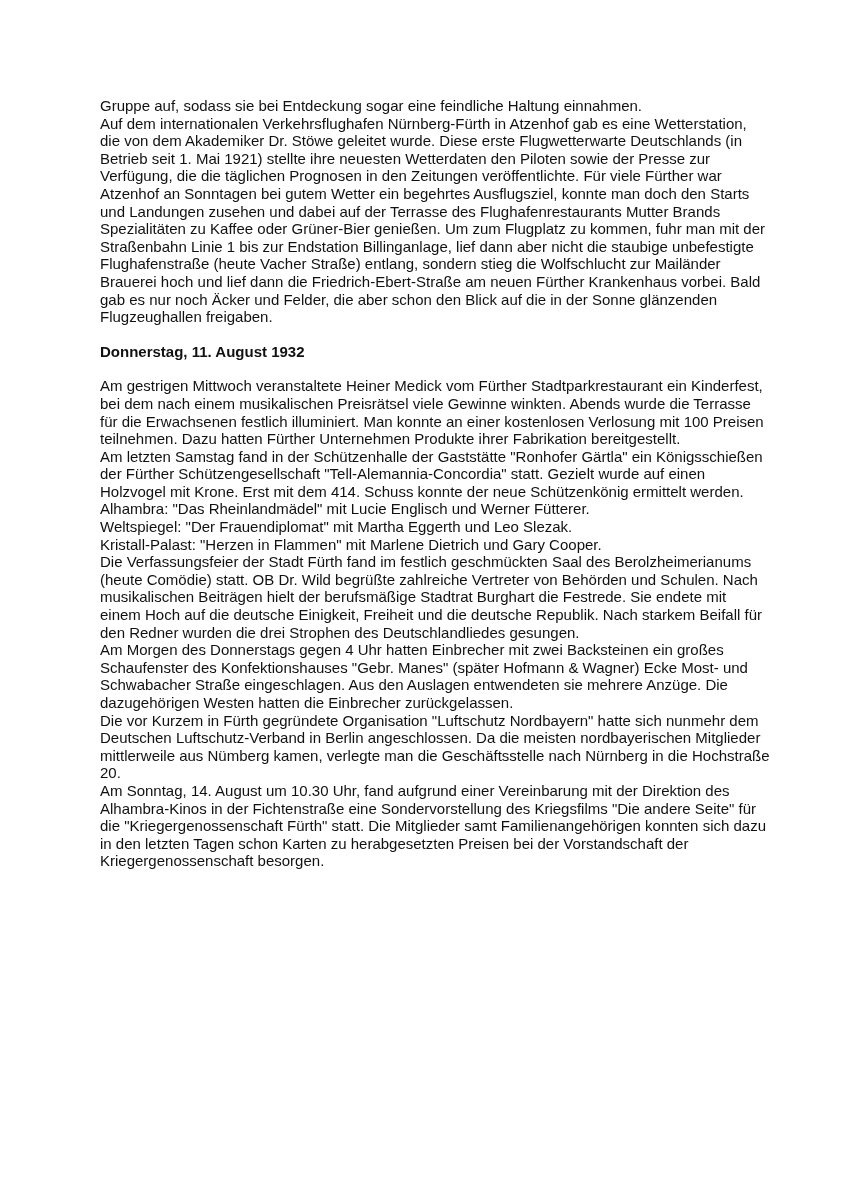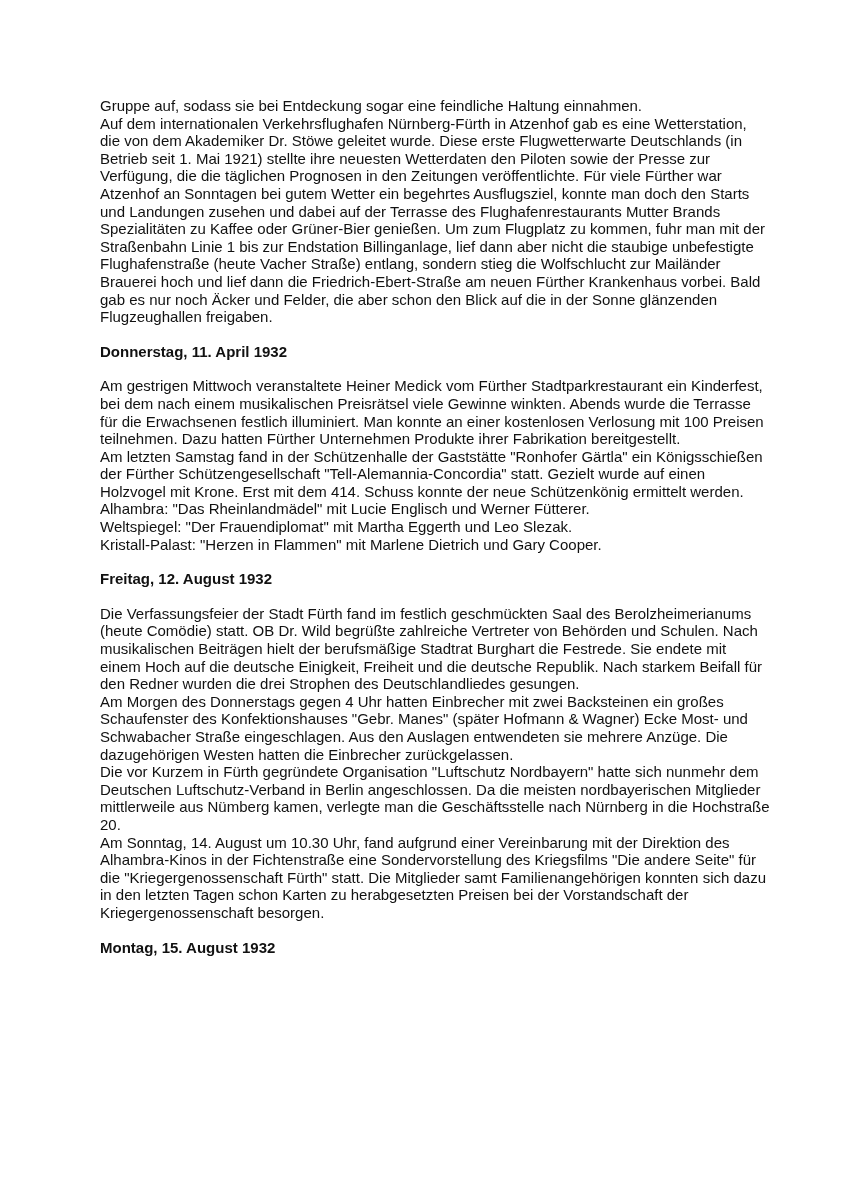--- a/index.html
+++ b/index.html
@@ -30,31 +30,29 @@
     line-height: 17.6px;
   }
 </style>
 </head>
 <body>
 
 <div class="page">
   <p class="para">Gruppe auf, sodass sie bei Entdeckung sogar eine feindliche Haltung einnahmen.
 Auf dem internationalen Verkehrsflughafen Nürnberg-Fürth in Atzenhof gab es eine Wetterstation, die von dem Akademiker Dr. Stöwe geleitet wurde. Diese erste Flugwetterwarte Deutschlands (in Betrieb seit 1. Mai 1921) stellte ihre neuesten Wetterdaten den Piloten sowie der Presse zur Verfügung, die die täglichen Prognosen in den Zeitungen veröffentlichte. Für viele Fürther war Atzenhof an Sonntagen bei gutem Wetter ein begehrtes Ausflugsziel, konnte man doch den Starts und Landungen zusehen und dabei auf der Terrasse des Flughafenrestaurants Mutter Brands Spezialitäten zu Kaffee oder Grüner-Bier genießen. Um zum Flugplatz zu kommen, fuhr man mit der Straßenbahn Linie 1 bis zur Endstation Billinganlage, lief dann aber nicht die staubige unbefestigte Flughafenstraße (heute Vacher Straße) entlang, sondern stieg die Wolfschlucht zur Mailänder Brauerei hoch und lief dann die Friedrich-Ebert-Straße am neuen Fürther Krankenhaus vorbei. Bald gab es nur noch Äcker und Felder, die aber schon den Blick auf die in der Sonne glänzenden Flugzeughallen freigaben.</p>
 
-  <h2 class="heading">Donnerstag, 11. April 1932</h2>
+  <h2 class="heading">Donnerstag, 11. August 1932</h2>
 
   <p class="para">Am gestrigen Mittwoch veranstaltete Heiner Medick vom Fürther Stadtparkrestaurant ein Kinderfest, bei dem nach einem musikalischen Preisrätsel viele Gewinne winkten. Abends wurde die Terrasse für die Erwachsenen festlich illuminiert. Man konnte an einer kostenlosen Verlosung mit 100 Preisen teilnehmen. Dazu hatten Fürther Unternehmen Produkte ihrer Fabrikation bereitgestellt.
 Am letzten Samstag fand in der Schützenhalle der Gaststätte "Ronhofer Gärtla" ein Königsschießen der Fürther Schützengesellschaft "Tell-Alemannia-Concordia" statt. Gezielt wurde auf einen Holzvogel mit Krone. Erst mit dem 414. Schuss konnte der neue Schützenkönig ermittelt werden.
 Alhambra: "Das Rheinlandmädel" mit Lucie Englisch und Werner Fütterer.
 Weltspiegel: "Der Frauendiplomat" mit Martha Eggerth und Leo Slezak.
 Kristall-Palast: "Herzen in Flammen" mit Marlene Dietrich und Gary Cooper.</p>
 
-  <h2 class="heading">Freitag, 12. August 1932</h2>
 
   <p class="para">Die Verfassungsfeier der Stadt Fürth fand im festlich geschmückten Saal des Berolzheimerianums (heute Comödie) statt. OB Dr. Wild begrüßte zahlreiche Vertreter von Behörden und Schulen. Nach musikalischen Beiträgen hielt der berufsmäßige Stadtrat Burghart die Festrede. Sie endete mit einem Hoch auf die deutsche Einigkeit, Freiheit und die deutsche Republik. Nach starkem Beifall für den Redner wurden die drei Strophen des Deutschlandliedes gesungen.</p>
 
 
   <p class="para">Am Morgen des Donnerstags gegen 4 Uhr hatten Einbrecher mit zwei Backsteinen ein großes Schaufenster des Konfektionshauses "Gebr. Manes" (später Hofmann &amp; Wagner) Ecke Most- und Schwabacher Straße eingeschlagen. Aus den Auslagen entwendeten sie mehrere Anzüge. Die dazugehörigen Westen hatten die Einbrecher zurückgelassen.
 Die vor Kurzem in Fürth gegründete Organisation "Luftschutz Nordbayern" hatte sich nunmehr dem Deutschen Luftschutz-Verband in Berlin angeschlossen. Da die meisten nordbayerischen Mitglieder mittlerweile aus Nümberg kamen, verlegte man die Geschäftsstelle nach Nürnberg in die Hochstraße 20.
 Am Sonntag, 14. August um 10.30 Uhr, fand aufgrund einer Vereinbarung mit der Direktion des Alhambra-Kinos in der Fichtenstraße eine Sondervorstellung des Kriegsfilms "Die andere Seite" für die "Kriegergenossenschaft Fürth" statt. Die Mitglieder samt Familienangehörigen konnten sich dazu in den letzten Tagen schon Karten zu herabgesetzten Preisen bei der Vorstandschaft der Kriegergenossenschaft besorgen.</p>
 
-  <h2 class="heading">Montag, 15. August 1932</h2>
 </div>
 
 </body></html>

